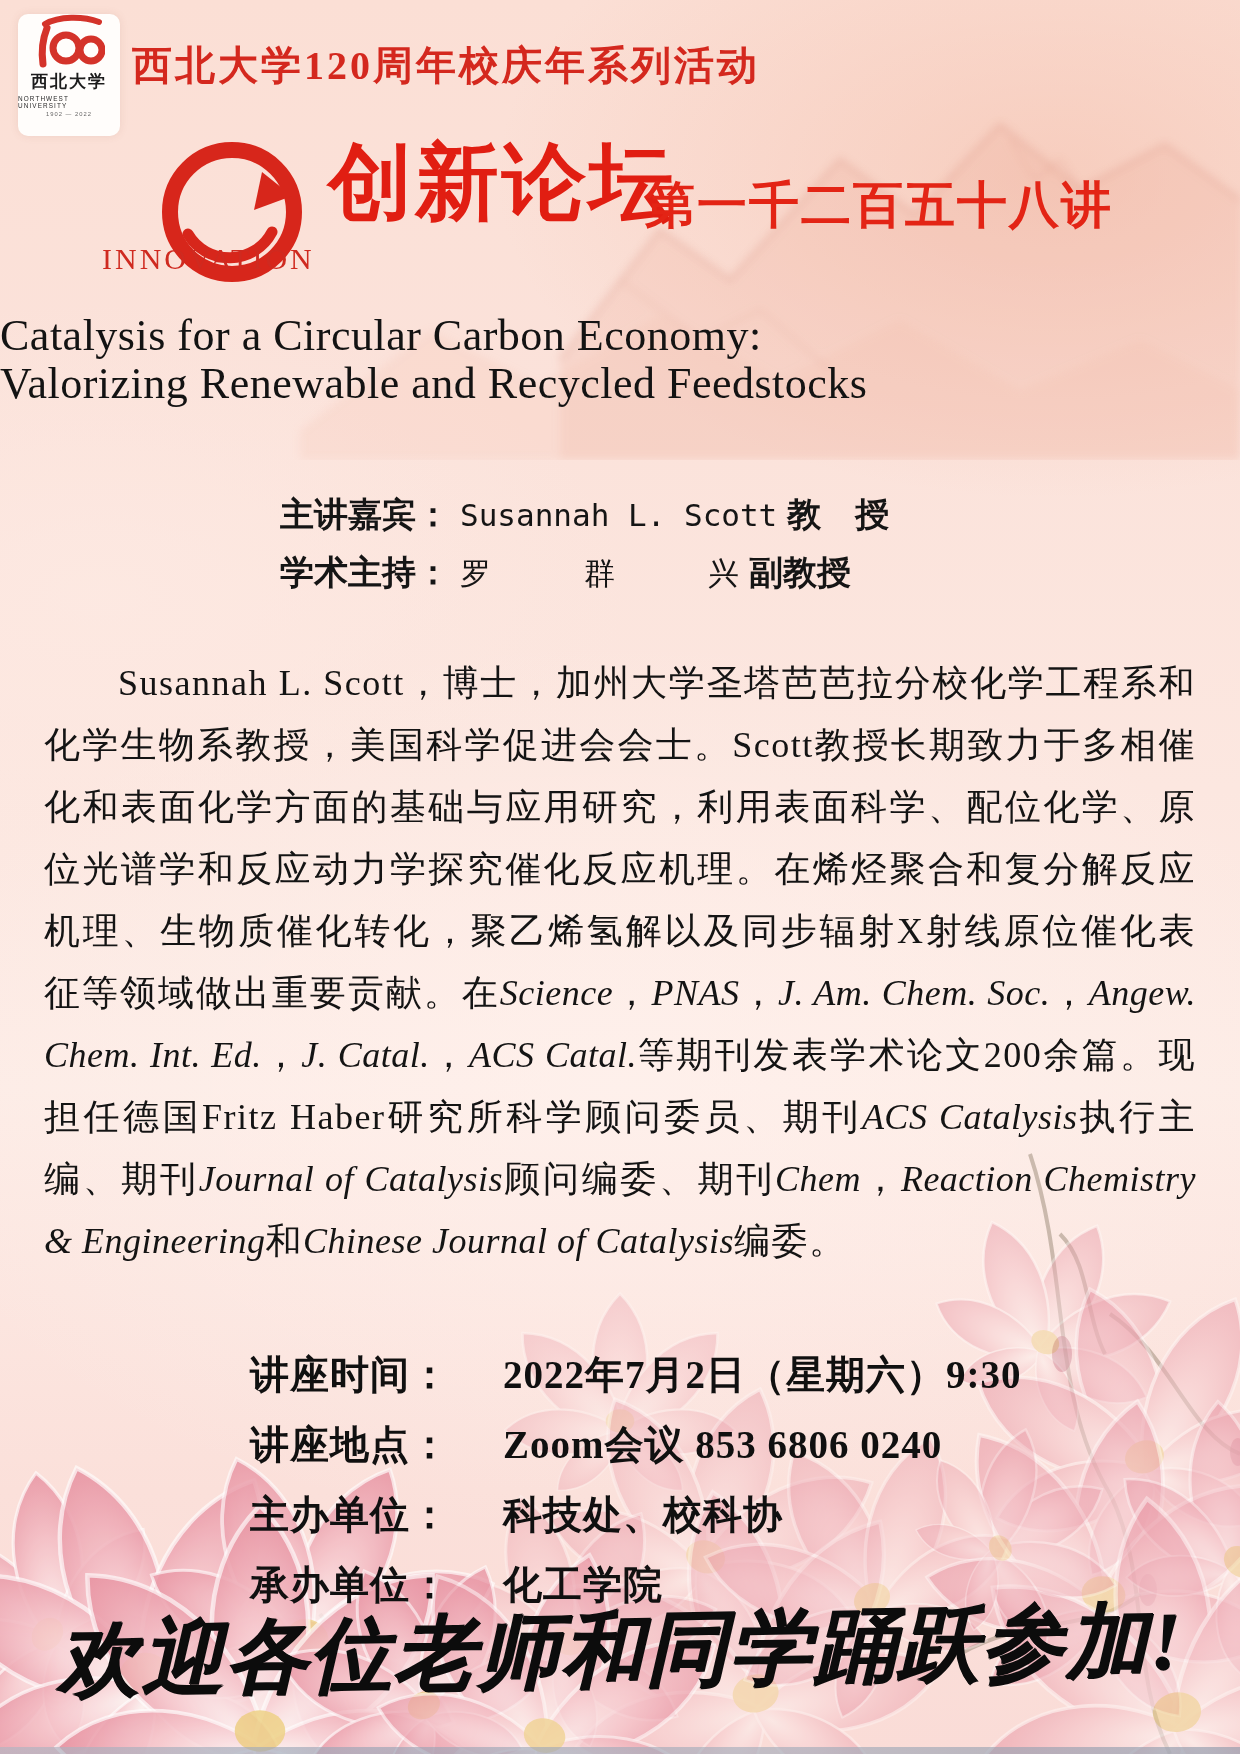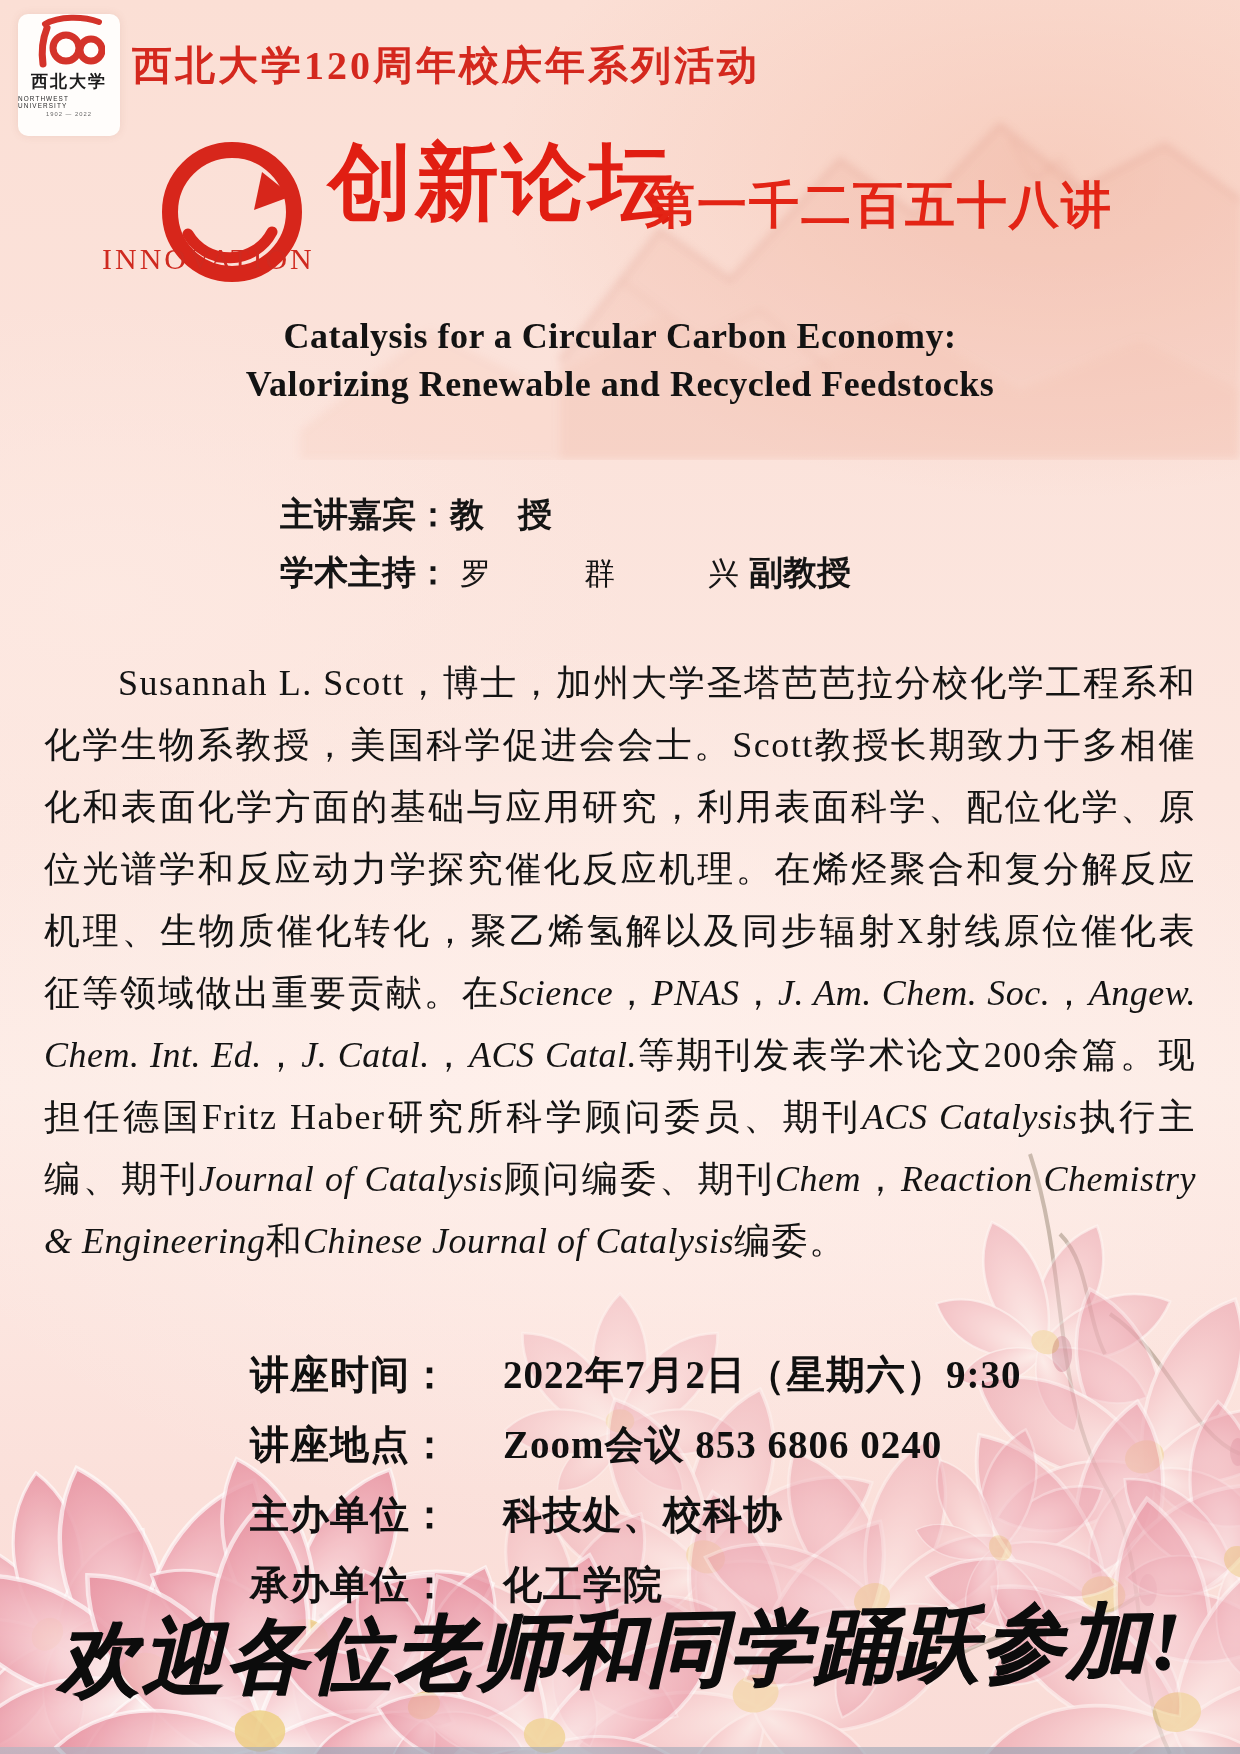--- a/index.html
+++ b/index.html
@@ -55,23 +55,23 @@
   .lecture-no{
     left:645px;top:172px;font-size:50px;font-weight:700;color:#e32415;
     font-family:"Liberation Serif",serif;letter-spacing:2px;white-space:nowrap;
   }
   .innovation{
     left:102px;top:242px;font-size:30px;color:#cf2a20;
     font-family:"Liberation Serif",serif;letter-spacing:3px;font-weight:500;
   }
 
   .title-en{
-    left:0;right:0;top:312px;text-align:center;color:#131313;
-    font-family:"Liberation Serif",serif;font-weight:700;
-    font-size:36px;line-height:48px;letter-spacing:.5px;
+    left:0;right:0;top:312px;color:#131313;
+    font-family:"Liberation Serif",serif;font-weight:400;
+    font-size:44px;line-height:48px;letter-spacing:.5px;
   }
 
   .speakers{left:280px;top:492px;font-size:34px;color:#151515;
     font-family:"Liberation Serif",serif;}
   .speaker-row{display:flex;align-items:baseline;height:58px;white-space:nowrap;}
   .speaker-label{font-weight:600;}
   .speaker-name{font-family:"DejaVu Sans Mono",monospace;font-size:31px;margin:0 10px;}
   .speaker-title{font-weight:600;}
 
   .bio{
@@ -198,20 +198,21 @@
   <div class="abs innovation">INNOVATION</div>
 
   <div class="abs title-en">
     <div>Catalysis for a Circular Carbon Economy:</div>
     <div>Valorizing Renewable and Recycled Feedstocks</div>
   </div>
 
   <div class="abs speakers">
     <div class="speaker-row">
       <span class="speaker-label">主讲嘉宾：</span>
+      <span class="speaker-name">Susannah L. Scott</span>
       <span class="speaker-title">教　授</span>
     </div>
     <div class="speaker-row">
       <span class="speaker-label">学术主持：</span>
       <span class="speaker-name">罗　　　群　　　兴</span>
       <span class="speaker-title">副教授</span>
     </div>
   </div>
 
   <div class="abs bio"><span>Susannah L. Scott，博士，加州大学圣塔芭芭拉分校化学工程系和化学生物系教授，美国科学促进会会士。Scott教授长期致力于多相催化和表面化学方面的基础与应用研究，利用表面科学、配位化学、原位光谱学和反应动力学探究催化反应机理。在烯烃聚合和复分解反应机理、生物质催化转化，聚乙烯氢解以及同步辐射X射线原位催化表征等领域做出重要贡献。在</span><span class="it">Science</span><span>，</span><span class="it">PNAS</span><span>，</span><span class="it">J. Am. Chem. Soc.</span><span>，</span><span class="it">Angew. Chem. Int. Ed.</span><span>，</span><span class="it">J. Catal.</span><span>，</span><span class="it">ACS Catal.</span><span>等期刊发表学术论文200余篇。现担任德国Fritz Haber研究所科学顾问委员、期刊</span><span class="it">ACS Catalysis</span><span>执行主编、期刊</span><span class="it">Journal of Catalysis</span><span>顾问编委、期刊</span><span class="it">Chem</span><span>，</span><span class="it">Reaction Chemistry &amp; Engineering</span><span>和</span><span class="it">Chinese Journal of Catalysis</span><span>编委。</span></div>

